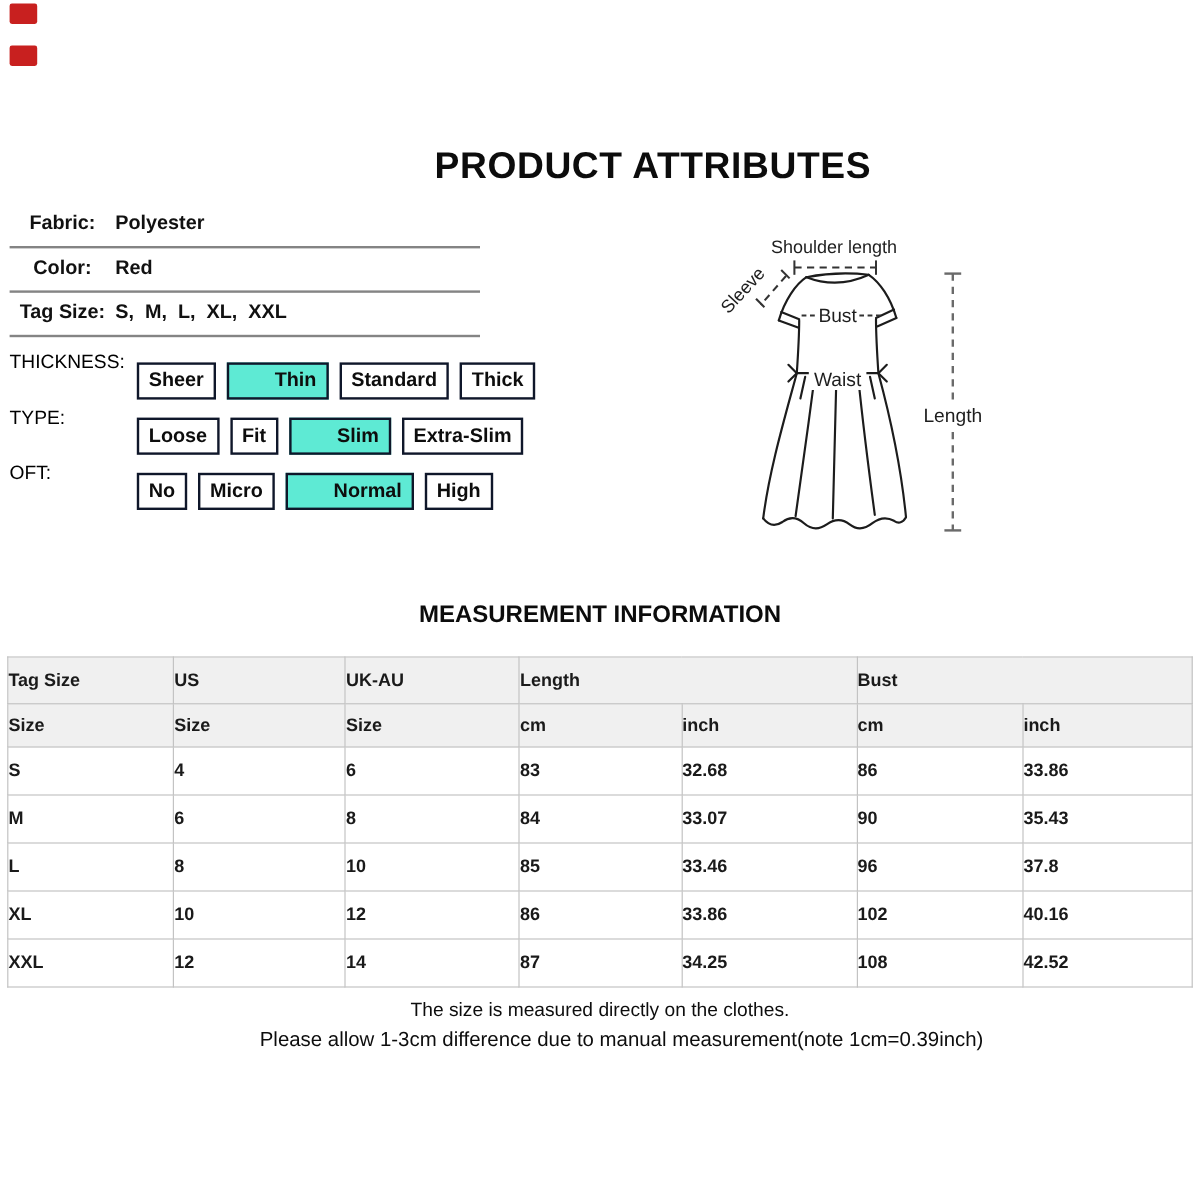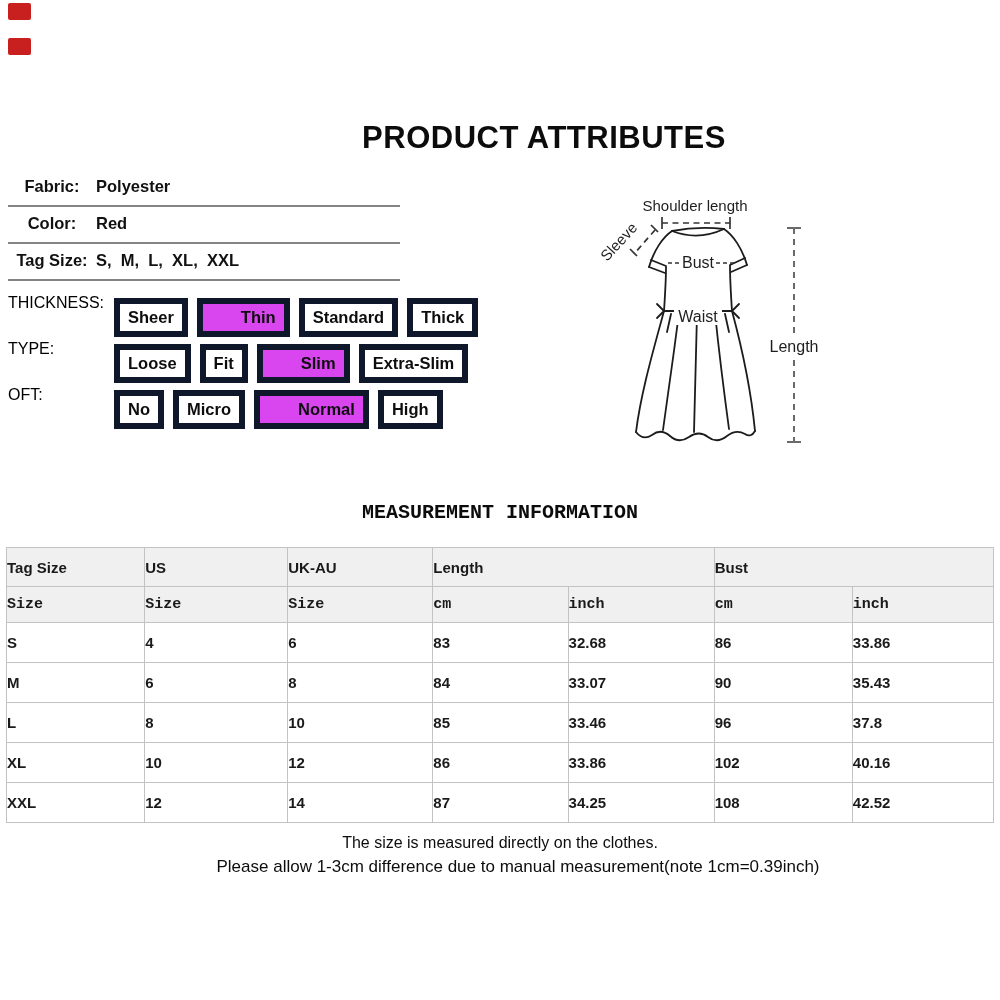--- a/index.html
+++ b/index.html
@@ -15,44 +15,44 @@
   #stamp1 { top:3px; }
   #stamp2 { top:38px; }
 
   
   #page-title {
     top:120px; left:0; width:1000px; text-align:center;
     font-size:31px; font-weight:bold; letter-spacing:.5px; color:#0c0c0c;margin-left:44px;
   }
   #measure-title {
     top:501px; left:0; width:1000px; text-align:center;
-    font-size:20px; font-weight:bold; color:#0c0c0c;font-family:Liberation Mono, monospace;
+    font-size:20px; font-weight:bold; color:#0c0c0c;
   }
 
   
   #specs { left:8px; top:170px; width:392px; }
   .spec-row {
     display:flex; align-items:flex-end;
     padding:7px 0 9px; border-bottom:2px solid #848484;
     font-size:16.5px; font-weight:bold; line-height:19px;
   }
   .spec-label { flex:0 0 88px;text-align:center; }
   .spec-value { white-space:pre; }
 
   
   #selectors { left:8px; top:287px; }
   .sel-row { display:flex; align-items:center; margin-bottom:15px; height:31px; }
   .sel-label { flex:0 0 99px; text-align:left; padding-right:7px; font-size:16px; color:#000; }
   .chip {
     display:inline-flex; align-items:center;
-    border:6px solid #0f172a; background:#fff;
+    border:2px solid #0f172a; background:#fff;
     padding:1px 8px; margin-right:9px; height:25px;
     font-size:16.5px; font-weight:bold; color:#0d0d0d;margin-top:29px;
   }
-  .chip.sel { background:#d946ef;padding-left:38px; }
+  .chip.sel { background:#5eead4;padding-left:38px; }
 
   
   #dress { left:558px; top:180px; }
   #dress text { font-size:15px; fill:#1e1e1e; }
   #dress .big { font-size:16px; }
   .dress  { stroke:#1c1c1c; stroke-width:1.8; fill:none; stroke-linecap:round; stroke-linejoin:round; }
   .dline  { stroke:#333; stroke-width:1.7; fill:none; stroke-dasharray:6 4.5; }
   .tick   { stroke:#333; stroke-width:1.7; }
   .glen   { stroke:#6a6a6a; stroke-width:2; }
   .glend  { stroke:#6a6a6a; stroke-width:2; stroke-dasharray:6 5; }
@@ -61,21 +61,21 @@
   #size-table {
     position:absolute; left:6px; top:547px; width:988px;
     border-collapse:collapse; table-layout:fixed;
   }
   #size-table td {
     border:1px solid #c3c3c3; text-align:left; vertical-align:middle;
     font-size:15px; font-weight:bold; color:#1a1a1a; padding:0;
   }
   #size-table thead td { background:#f0f0f0; }
   #size-table thead tr:first-child td { height:38px; }
-  #size-table thead tr:last-child td  { height:35px;font-family:Liberation Mono, monospace; }
+  #size-table thead tr:last-child td  { height:35px; }
   #size-table tbody td { height:39px; background:#fff; }
 
   
   .footnote { position:absolute; left:0; width:1000px; text-align:center; font-weight:normal; color:#0d0d0d; }
   #fn1 { top:834px; font-size:16px; }
   #fn2 { top:857px; font-size:17px;margin-left:18px; }
 </style>
 </head>
 <body>
 

